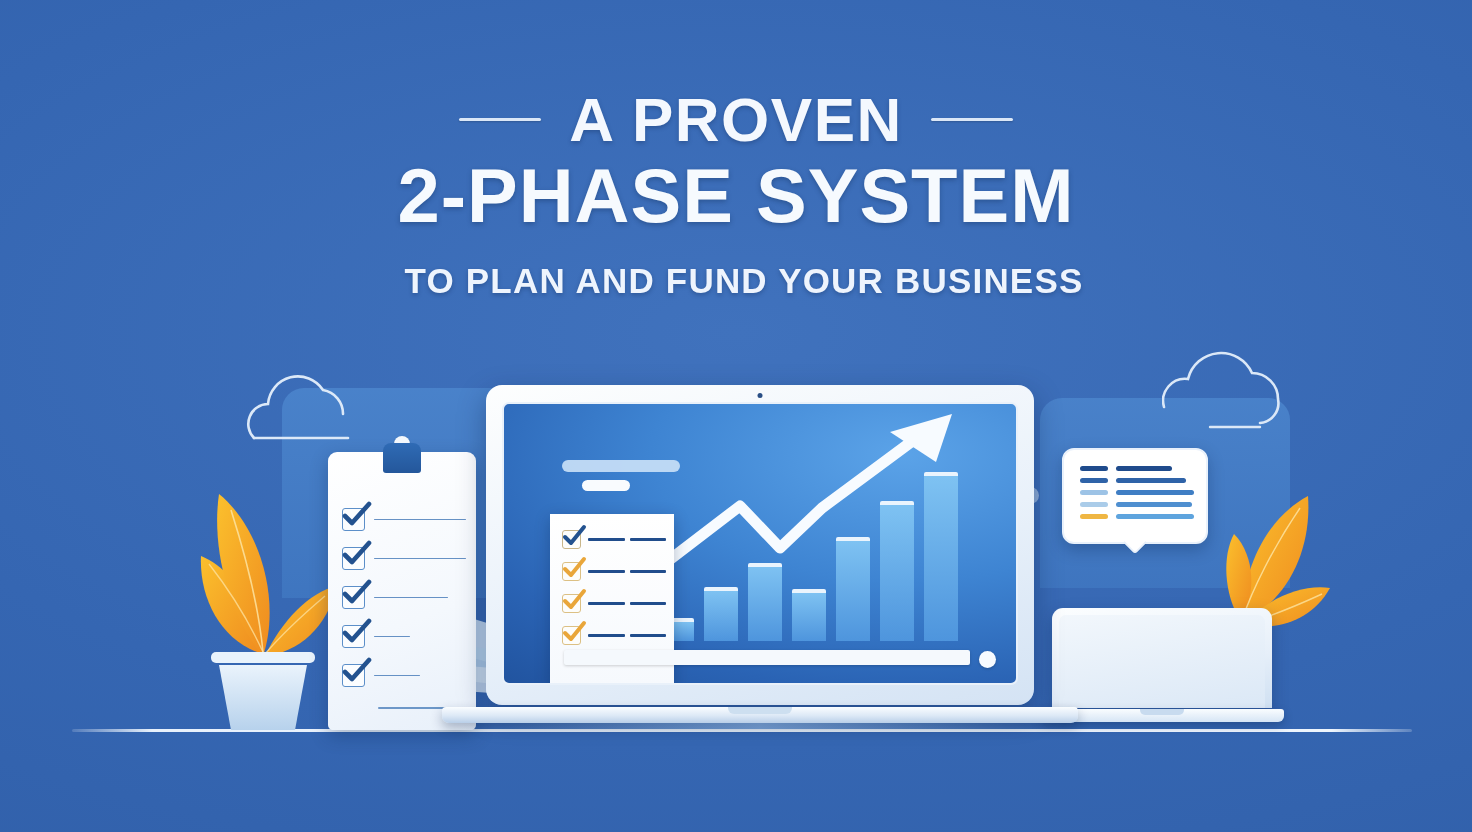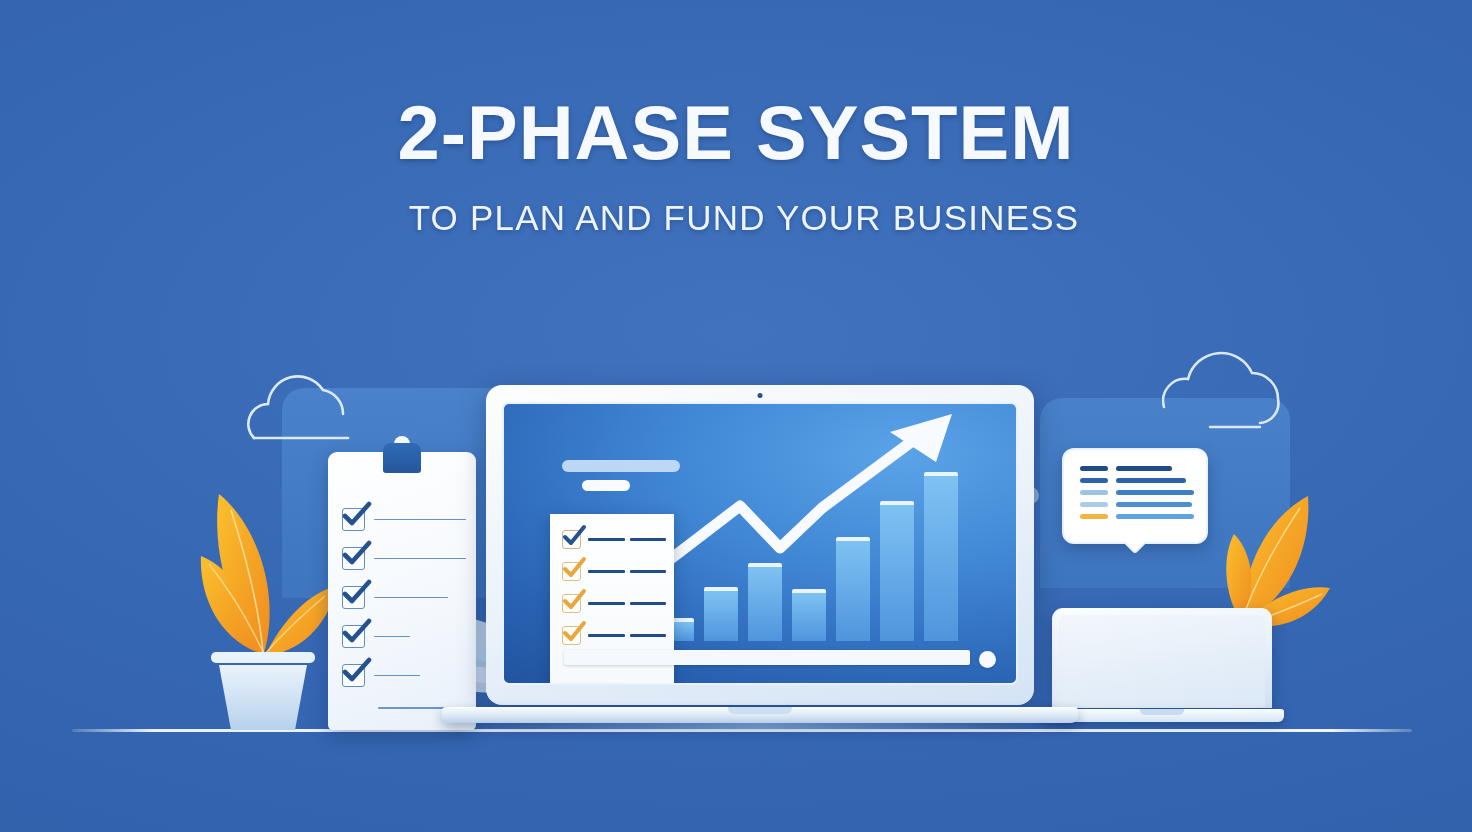--- a/index.html
+++ b/index.html
@@ -37,21 +37,21 @@
   }
   .title-bottom{
     margin-top:6px;
     font-size:76px; font-weight:700; letter-spacing:1px;
     color:#f6fafe; line-height:1.02;
     text-shadow:0 2px 5px rgba(16,44,88,.38);
     white-space:nowrap;
   }
   .subtitle{
     margin-top:26px;
-    font-size:35px; font-weight:400; letter-spacing:1.2px;
+    font-size:35px; font-weight:700; letter-spacing:1.2px;
     color:#eef4fd;
     text-shadow:0 2px 4px rgba(16,44,88,.35);
     white-space:nowrap;
     padding-left:16px;
   }
 
   
   .ground{
     position:absolute; left:72px; right:60px; top:729px; height:3px;
     background:linear-gradient(90deg, rgba(255,255,255,.15), #e8f1fc 6%, #eef5fd 94%, rgba(255,255,255,.2));
@@ -245,20 +245,25 @@
     position:absolute; left:1022px; top:487px; width:17px; height:17px;
     border-radius:50%; background:#dbe9f8; opacity:.5; z-index:10;
   }
 </style>
 </head>
 <body>
 
 <div id="stage">
 
   <div class="headline-wrap">
+    <div class="line1">
+      <span class="dash"></span>
+      <span class="title-top">A PROVEN</span>
+      <span class="dash"></span>
+    </div>
     <div class="title-bottom">2-PHASE SYSTEM</div>
     <div class="subtitle">TO PLAN AND FUND YOUR BUSINESS</div>
   </div>
 
   <div class="panel-left"></div>
   <div class="panel-right"></div>
 
   <svg class="cloud-svg cloud-left" width="180" height="120" viewBox="0 0 180 120">
     <path d="M18 78 a20 20 0 0 1 14 -34 a30 30 0 0 1 55 -14 a24 24 0 0 1 20 24" fill="none" stroke="#dce9f8" stroke-width="2.6" stroke-linecap="round"></path>
     <path d="M18 78 h94" fill="none" stroke="#dce9f8" stroke-width="2.6" stroke-linecap="round"></path>

